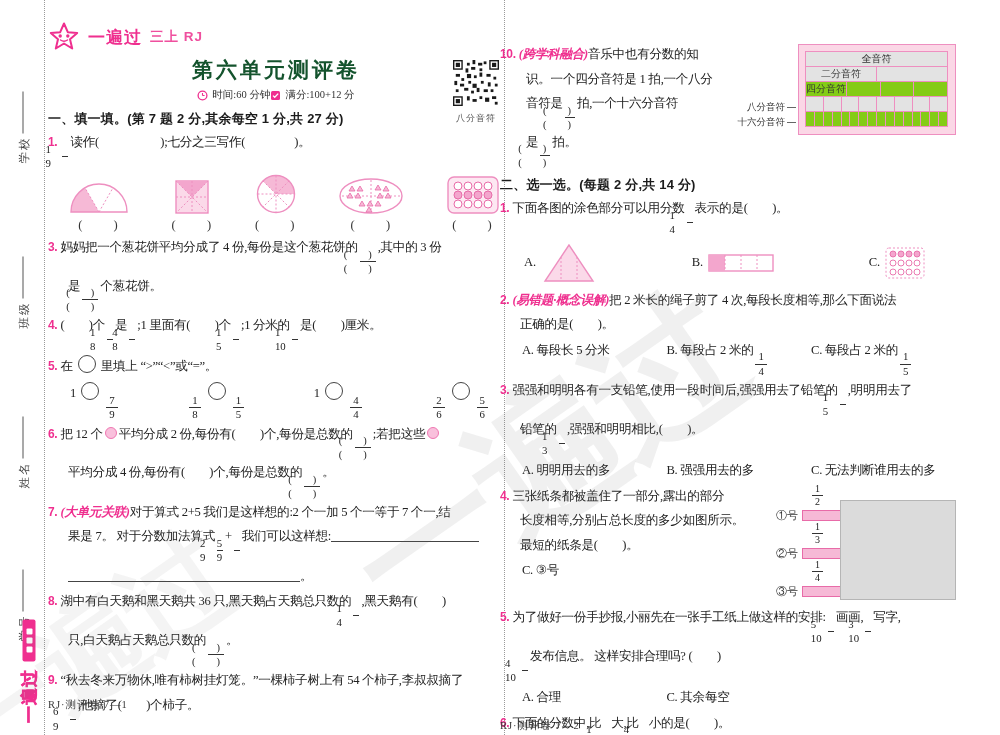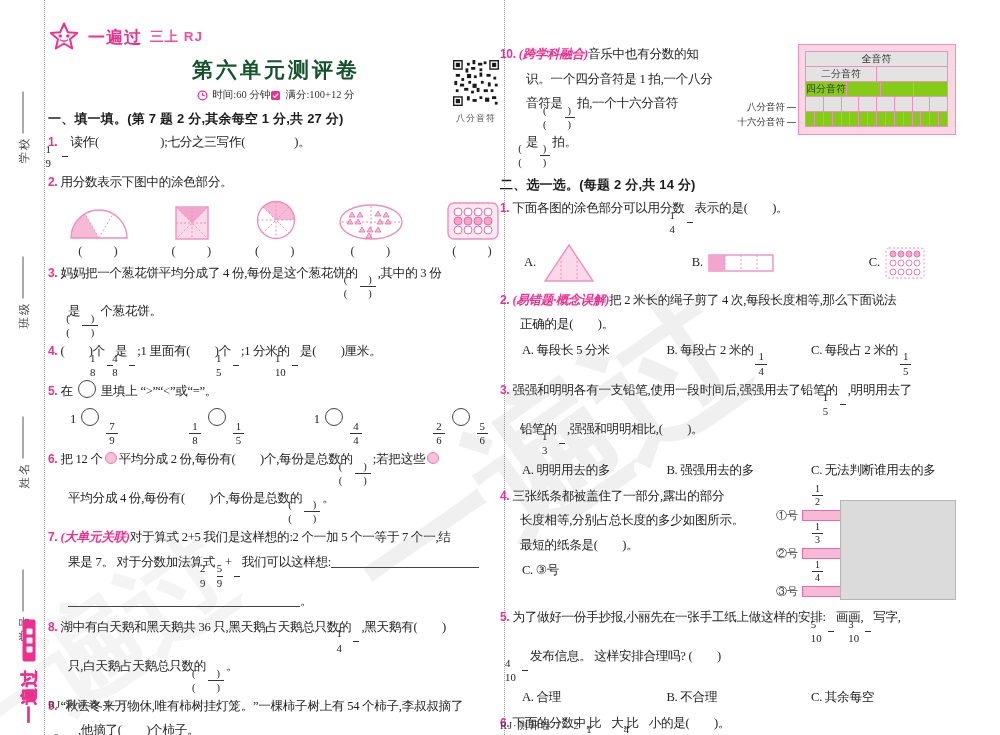--- a/index.html
+++ b/index.html
@@ -219,21 +219,20 @@
       <div class="qr-caption">八分音符</div>
     </div>
 
     <div class="sec-head">一、填一填。(第 7 题 2 分,其余每空 1 分,共 27 分)</div>
 
     <div class="q"><span class="qn">1.</span><span class="frac">
           <span class="fn">1</span>
           <span class="fd">9</span>
         </span>读作(　　　　　);七分之三写作(　　　　)。</div>
 
-    <div class="q"><span class="qn">2.</span>用分数表示下图中的涂色部分。</div>
     <div class="shaperow">
       <div class="shapecol">
         <svg width="62" height="34" viewBox="0 0 62 34">
           <path d="M31,31 L3,31 A28,28 0 0 1 17,6.8 Z" fill="#f6b9d6"></path>
           <path d="M3,31 A28,28 0 0 1 59,31 Z" fill="none" stroke="#ee8fc0" stroke-width="1.4"></path>
           <path d="M31,31 L17,6.8 M31,31 L45,6.8" stroke="#ee8fc0" stroke-width="1" stroke-dasharray="2,2" fill="none"></path>
         </svg>
         <span class="blank">(　　)</span>
       </div>
       <div class="shapecol">
@@ -531,21 +530,20 @@
           <span class="fd">10</span>
         </span>画画,<span class="frac">
           <span class="fn">3</span>
           <span class="fd">10</span>
         </span>写字,<br><span class="frac">
           <span class="fn">4</span>
           <span class="fd">10</span>
         </span>发布信息。 这样安排合理吗? (　　)</div>
     <div class="optrow">
       <span class="opt">A. 合理</span>
-      <span class="opt">B. 不合理</span>
       <span class="opt">C. 其余每空</span>
     </div>
 
     <div class="q"><span class="qn">6.</span>下面的分数中,比<span class="frac">
           <span class="fn">1</span>
           <span class="fd">8</span>
         </span>大,比<span class="frac">
           <span class="fn">4</span>
           <span class="fd">7</span>
         </span>小的是(　　)。</div>

